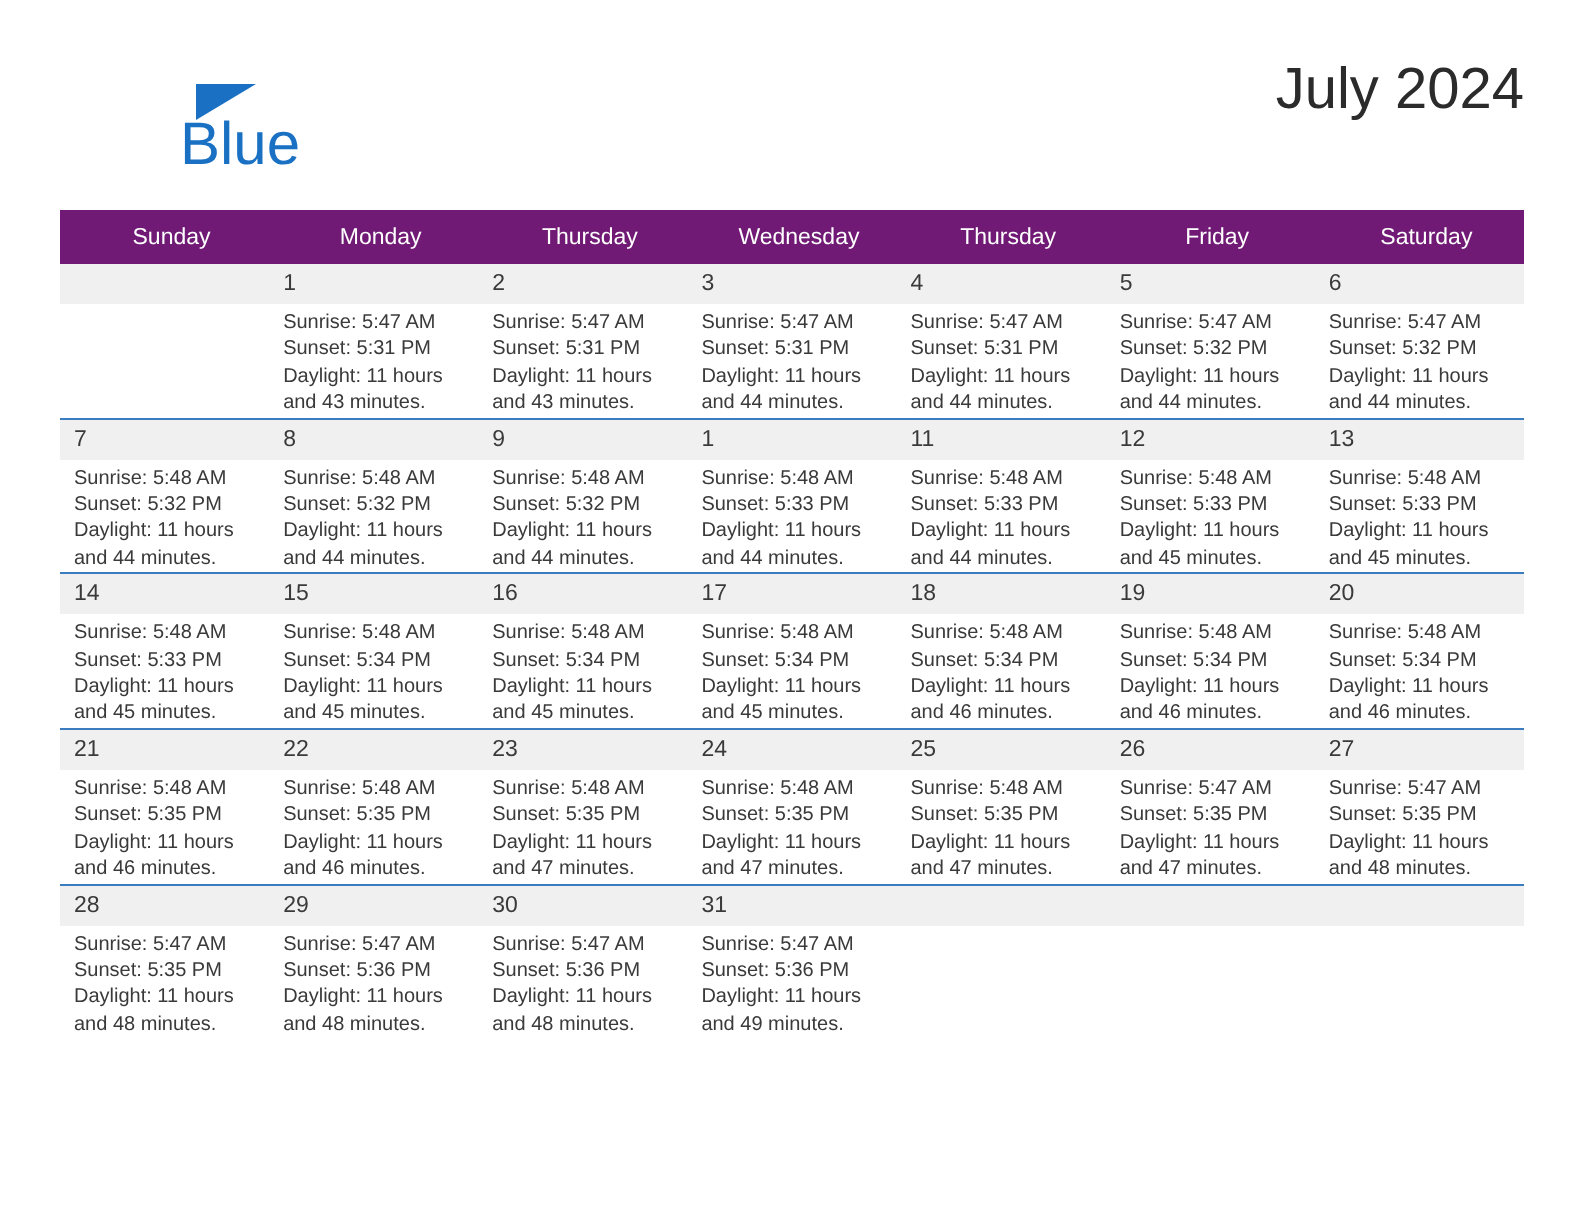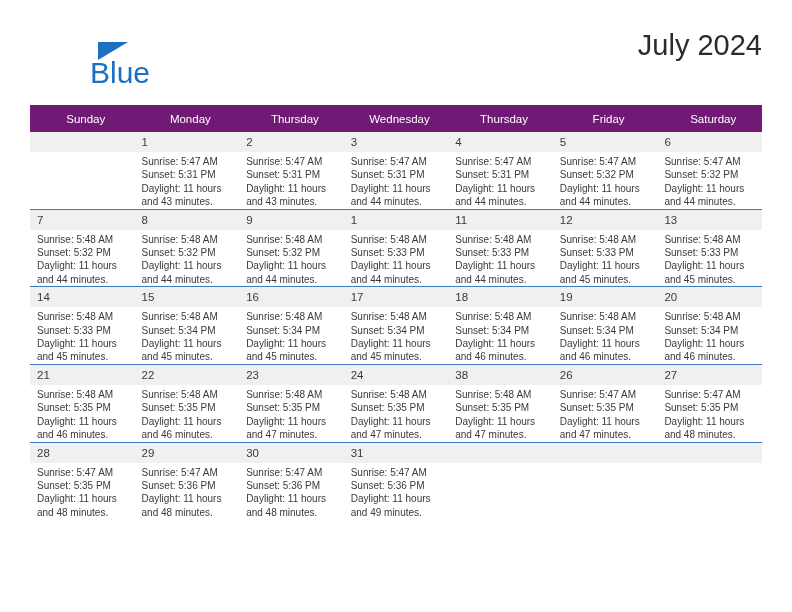--- a/index.html
+++ b/index.html
@@ -389,21 +389,21 @@
           <td class="cell">
             <div class="daynum">24</div>
             <div class="cell-body">
               <div>Sunrise: 5:48 AM</div>
               <div>Sunset: 5:35 PM</div>
               <div>Daylight: 11 hours</div>
               <div>and 47 minutes.</div>
             </div>
           </td>
           <td class="cell">
-            <div class="daynum">38</div>
+            <div class="daynum">25</div>
             <div class="cell-body">
               <div>Sunrise: 5:48 AM</div>
               <div>Sunset: 5:35 PM</div>
               <div>Daylight: 11 hours</div>
               <div>and 47 minutes.</div>
             </div>
           </td>
           <td class="cell">
             <div class="daynum">26</div>
             <div class="cell-body">

